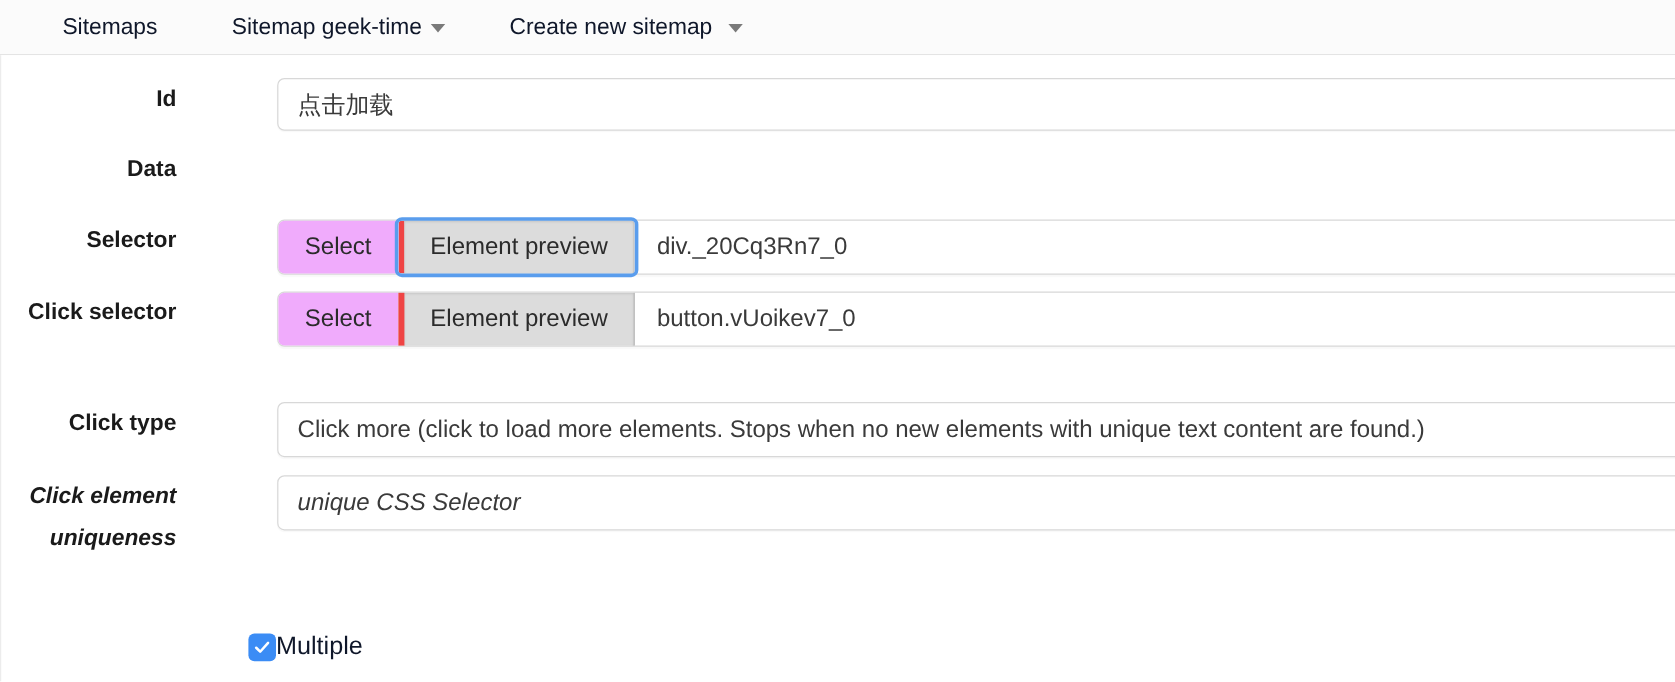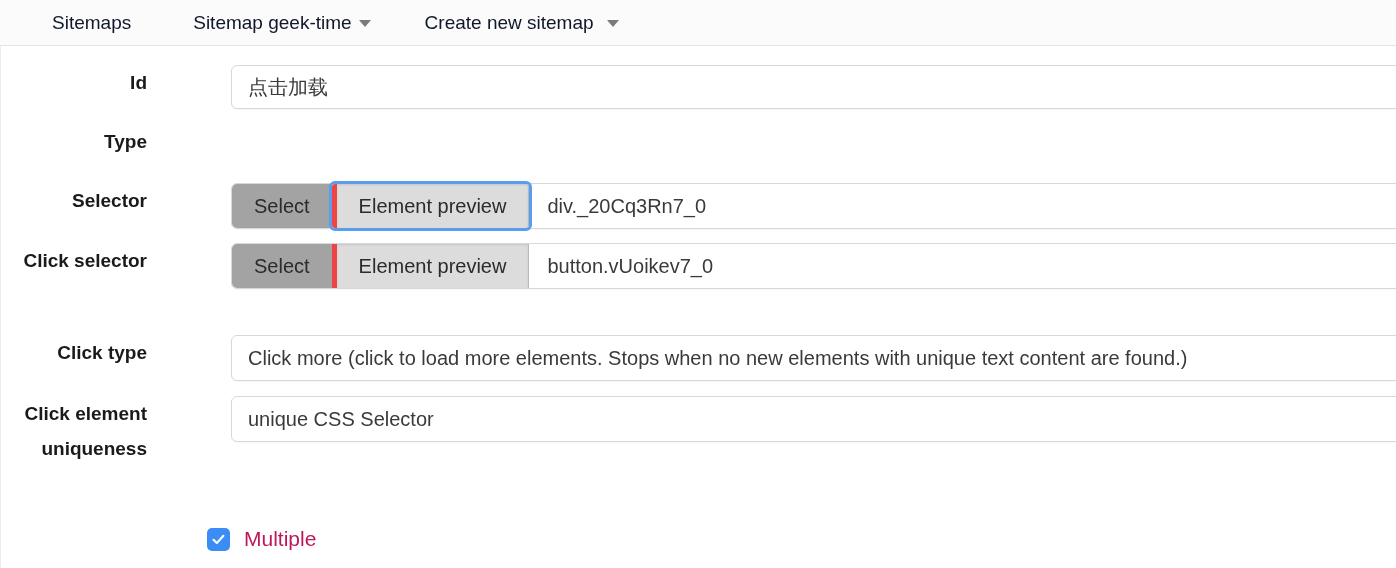--- a/index.html
+++ b/index.html
@@ -110,21 +110,21 @@
     box-shadow: 0 1px 1px rgba(0,0,0,0.03);
   }
   .seg {
     display: flex;
     align-items: center;
     justify-content: center;
     font-size: 20px;
     color: #2b2b2b;
     padding: 0 22px;
     cursor: pointer;
-    background: #a3a3a3;
+    background: #f0abfc;
     border-right: 1px solid #e0e0e0;
     white-space: nowrap;
   }
   .seg:first-child { border-radius: 5px 0 0 5px; border-right: none; }
   .seg.active {
     background: #dcdcdc;
     border-left: 5px solid #ef4444;
     border-right: 1px solid #b9b9b9;
     box-shadow: inset 0 1px 2px rgba(0,0,0,0.10);
   }
@@ -158,22 +158,21 @@
     background: #3b8cf5;
     display: flex;
     align-items: center;
     justify-content: center;
     cursor: pointer;
     flex: 0 0 auto;
   }
   .checkbox svg { display: block; }
   .checkbox-label {
     font-size: 21px;
-    color: #be185d;
-    margin-left: 14px;
+    color: #0f172a;
     cursor: pointer;
     white-space: nowrap;
   }
 </style>
 </head>
 <body>
 
 <div class="navbar">
   <div class="nav-item plain">
     <span>Sitemaps</span>
@@ -191,21 +190,21 @@
 <div class="panel">
 
   <div class="form-row" style="top:19px;">
     <div class="label">Id</div>
     <div class="control">
       <div class="textfield">点击加载</div>
     </div>
   </div>
 
   <div class="form-row" style="top:78px;">
-    <div class="label">Type</div>
+    <div class="label">Data</div>
   </div>
 
   <div class="form-row" style="top:137px;">
     <div class="label">Selector</div>
     <div class="control">
       <div class="selector-group">
         <div class="seg">Select</div>
         <div class="seg active focused">Element preview</div>
         <div class="seg-value">div._20Cq3Rn7_0</div>
       </div>
@@ -223,21 +222,21 @@
     </div>
   </div>
 
   <div class="form-row" style="top:289px;">
     <div class="label">Click type</div>
     <div class="control">
       <div class="textfield tall">Click more (click to load more elements. Stops when no new elements with unique text content are found.)</div>
     </div>
   </div>
 
-  <div class="form-row" style="top:350px;">
+  <div class="form-row" style="top:350px;font-style:italic;">
     <div class="label multiline">Click element uniqueness</div>
     <div class="control">
       <div class="textfield tall">unique CSS Selector</div>
     </div>
   </div>
 
   <div class="checkbox-row" style="top:481px; left:206px;">
     <span class="checkbox">
       <svg width="17" height="17" viewBox="0 0 17 17">
         <path d="M3.5 8.8 L6.8 12.1 L13.4 4.8" fill="none" stroke="#ffffff" stroke-width="2.1" stroke-linecap="round" stroke-linejoin="round"></path>

